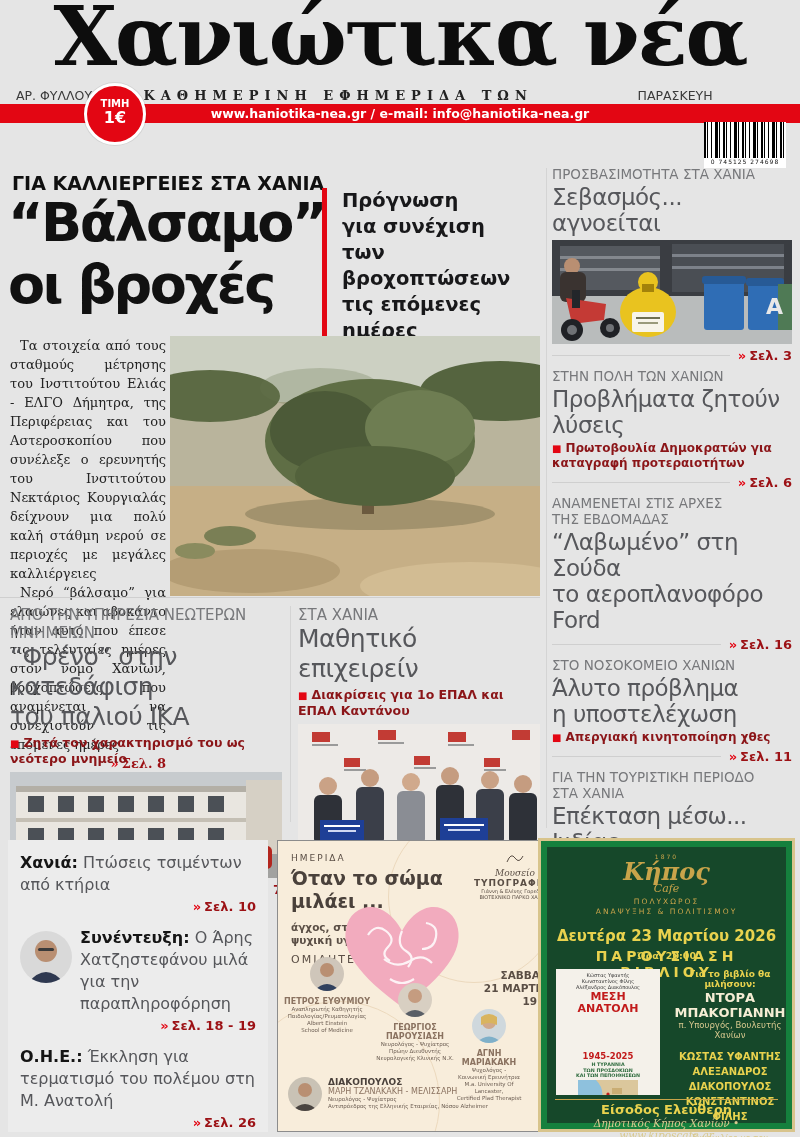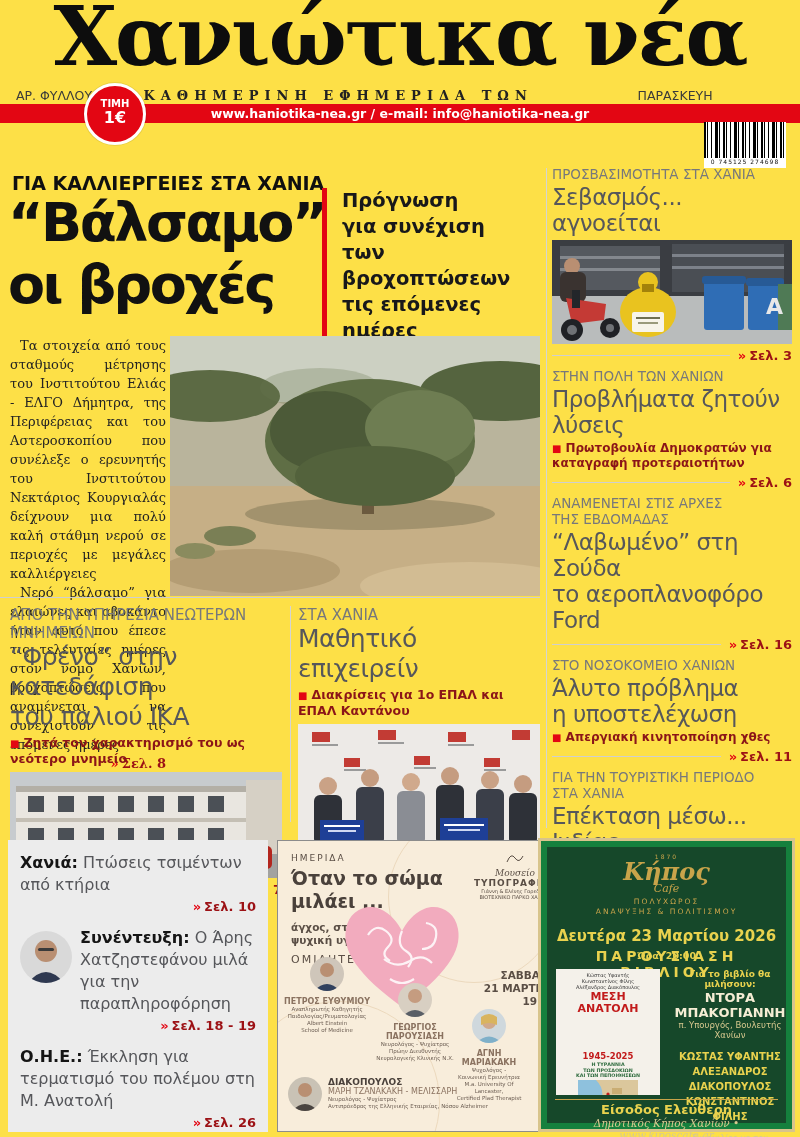--- a/index.html
+++ b/index.html
@@ -1,16 +1,16 @@
 <!DOCTYPE html>
 <html><head>
 <meta charset="utf-8">
 <style>
   html,body{margin:0;padding:0;background:#fff;}
-  .page{position:relative;width:800px;height:1137px;background:#fde047;overflow:hidden;
+  .page{position:relative;width:800px;height:1137px;background:#e5e5e5;overflow:hidden;
         font-family:"DejaVu Sans",sans-serif;color:#1a1a1a;}
   .pre{white-space:pre-line;}
 
   
   .m-title{position:absolute;top:-12px;left:0;right:0;text-align:center;
     font-family:"DejaVu Serif",serif;font-weight:bold;font-size:82px;letter-spacing:-2px;color:#0d0d0d;}
   .m-info{position:absolute;top:88px;left:16px;right:14px;display:flex;justify-content:space-between;
     align-items:baseline;font-size:12.5px;color:#3a3a3a;}
   .m-issue b,.m-date b{color:#111;}
   .m-sub{font-family:"DejaVu Serif",serif;font-weight:bold;font-size:13px;letter-spacing:6px;color:#222;}

